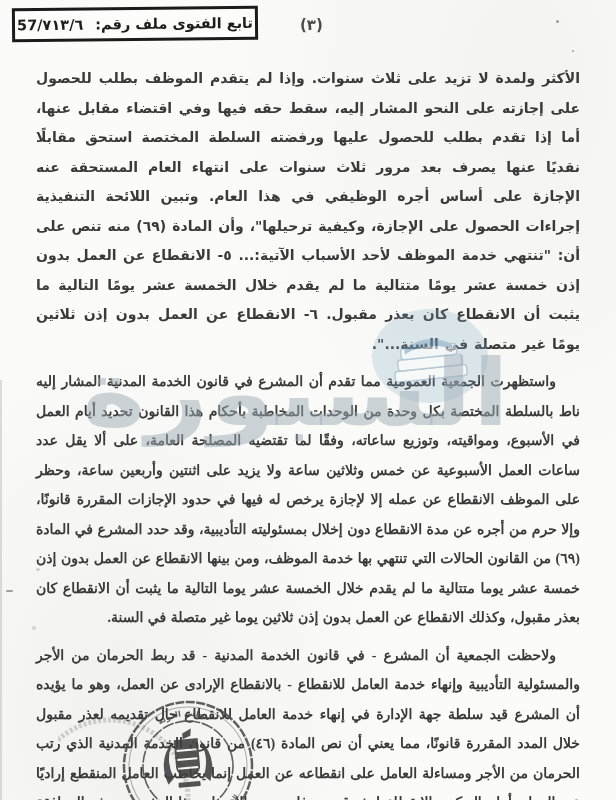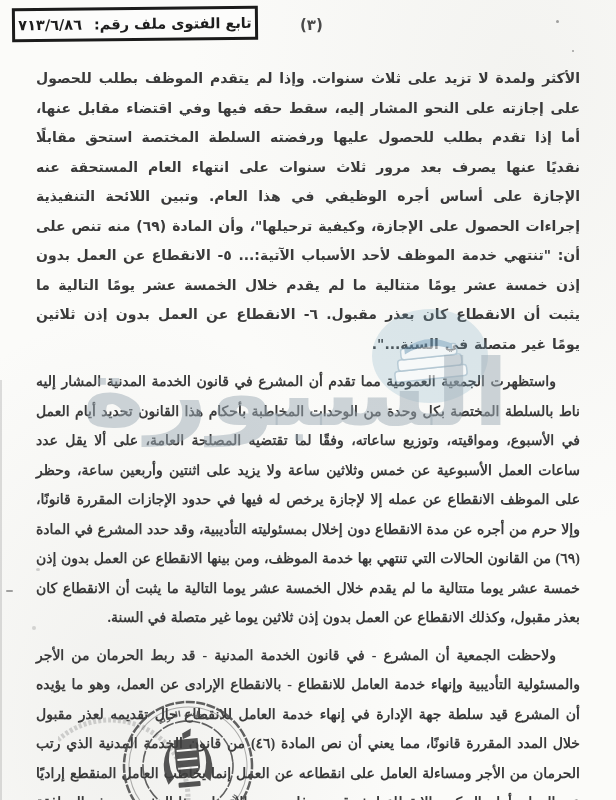--- a/index.html
+++ b/index.html
@@ -61,21 +61,21 @@
   .edge-line{position:absolute;left:0;top:380px;bottom:0;width:2px;background:rgba(140,140,140,.28);}
   .speck{position:absolute;background:rgba(90,90,90,.55);border-radius:50%;}
 </style>
 </head>
 <body>
 
 <div class="page">
 
   <div class="hdr-box">
     <span>تابع الفتوى ملف رقم:</span>
-    <span class="num">٧١٣/٦/٨٦</span>
+    <span class="num">٧١٣/٦/57</span>
   </div>
 
   <div class="page-num">(٣)</div>
 
   <div class="doc-text">
     <p>الأكثر ولمدة لا تزيد على ثلاث سنوات. وإذا لم يتقدم الموظف بطلب للحصول على إجازته على النحو المشار إليه، سقط حقه فيها وفي اقتضاء مقابل عنها، أما إذا تقدم بطلب للحصول عليها ورفضته السلطة المختصة استحق مقابلًا نقديًا عنها يصرف بعد مرور ثلاث سنوات على انتهاء العام المستحقة عنه الإجازة على أساس أجره الوظيفي في هذا العام. وتبين اللائحة التنفيذية إجراءات الحصول على الإجازة، وكيفية ترحيلها"، وأن المادة (٦٩) منه تنص على أن: "تنتهي خدمة الموظف لأحد الأسباب الآتية:... ٥- الانقطاع عن العمل بدون إذن خمسة عشر يومًا متتالية ما لم يقدم خلال الخمسة عشر يومًا التالية ما يثبت أن الانقطاع كان بعذر مقبول. ٦- الانقطاع عن العمل بدون إذن ثلاثين يومًا غير متصلة في السنة...".</p>
     <p class="ind">واستظهرت الجمعية العمومية مما تقدم أن المشرع في قانون الخدمة المدنية المشار إليه ناط بالسلطة المختصة بكل وحدة من الوحدات المخاطبة بأحكام هذا القانون تحديد أيام العمل في الأسبوع، ومواقيته، وتوزيع ساعاته، وفقًا لما تقتضيه المصلحة العامة، على ألا يقل عدد ساعات العمل الأسبوعية عن خمس وثلاثين ساعة ولا يزيد على اثنتين وأربعين ساعة، وحظر على الموظف الانقطاع عن عمله إلا لإجازة يرخص له فيها في حدود الإجازات المقررة قانونًا، وإلا حرم من أجره عن مدة الانقطاع دون إخلال بمسئوليته التأديبية، وقد حدد المشرع في المادة (٦٩) من القانون الحالات التي تنتهي بها خدمة الموظف، ومن بينها الانقطاع عن العمل بدون إذن خمسة عشر يوما متتالية ما لم يقدم خلال الخمسة عشر يوما التالية ما يثبت أن الانقطاع كان بعذر مقبول، وكذلك الانقطاع عن العمل بدون إذن ثلاثين يوما غير متصلة في السنة.</p>
     <p class="ind">ولاحظت الجمعية أن المشرع - في قانون الخدمة المدنية - قد ربط الحرمان من الأجر والمسئولية التأديبية وإنهاء خدمة العامل للانقطاع - بالانقطاع الإرادى عن العمل، وهو ما يؤيده أن المشرع قيد سلطة جهة الإدارة في إنهاء خدمة العامل للانقطاع حال تقديمه لعذر مقبول خلال المدد المقررة قانونًا، مما يعني أن نص المادة (٤٦) من قانون الخدمة المدنية الذي رتب الحرمان من الأجر ومساءلة العامل على انقطاعه عن العمل إنما يخاطب العامل المنقطع إراديًا عن العمل، أما حال كون الانقطاع لعذر قهري، فإنه يجوز الاعتداد بهذا العذر، ومن ثم الموافقة على استنزال مدة الانقطاع غير الإرادى عن العمل من رصيد إجازات العامل الاعتيادية إن كان له رصيد يسمح بذلك.</p>
 
   </div>

